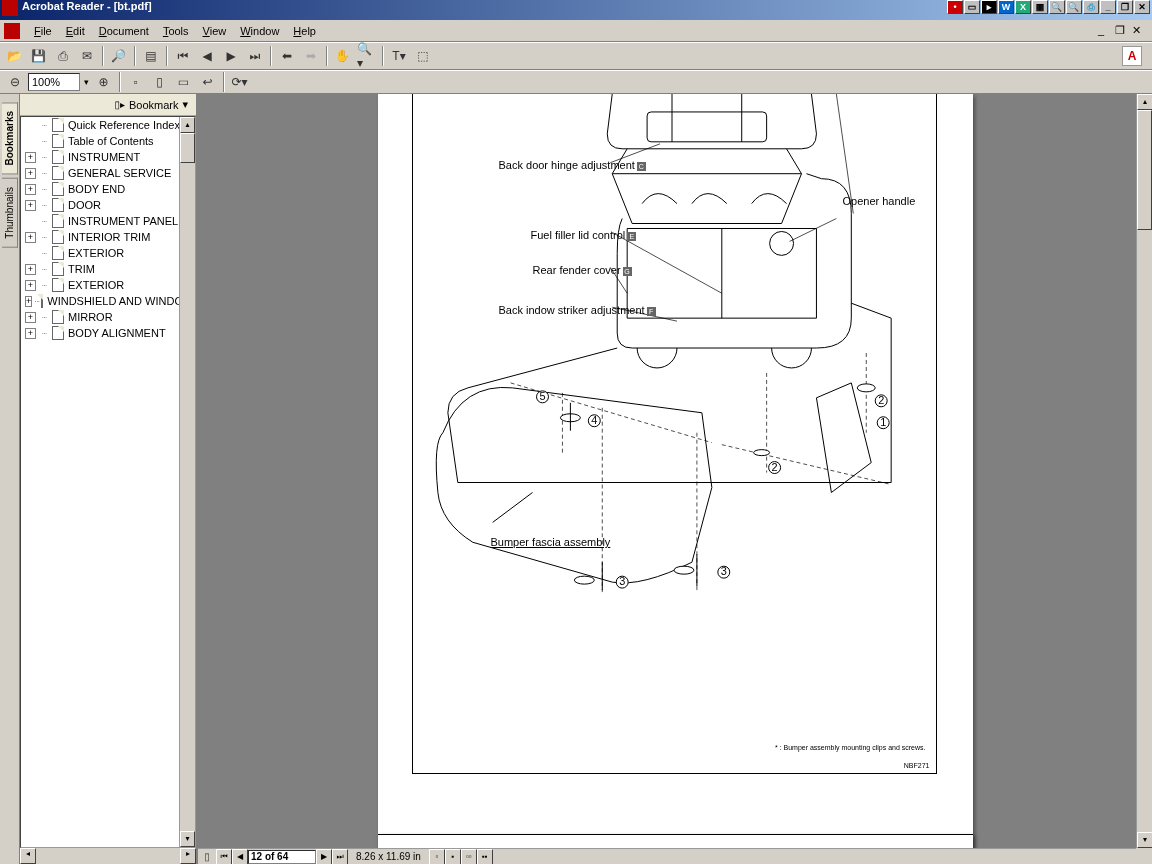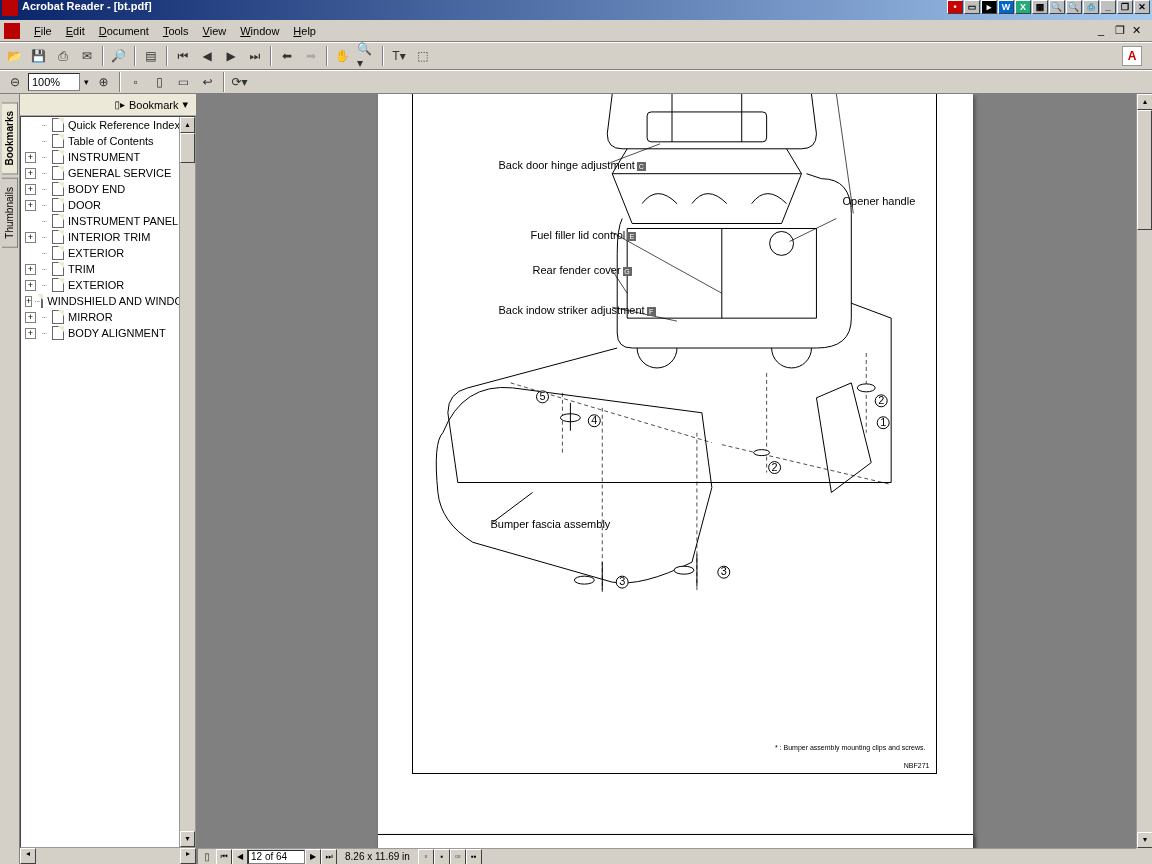--- a/index.html
+++ b/index.html
@@ -70,21 +70,21 @@
 .note { position:absolute; font-size:7px; font-family:Arial,sans-serif; }
 .figid { position:absolute; right:6px; bottom:4px; font-size:7px; font-family:Arial,sans-serif; }
 .pagenum { position:absolute; left:0; right:0; top:720px; text-align:center; font-weight:bold; font-size:13px; font-family:"Times New Roman",serif; }
 
 .vsb { position:absolute; top:0; right:0; width:16px; bottom:16px; background:#d4d0c8; border-left:1px solid #999; }
 .vsb .sbtn,.hsb .sbtn { width:16px; height:16px; background:#d4d0c8; border:1px solid #fff; border-right-color:#404040; border-bottom-color:#404040; font-size:8px; text-align:center; line-height:14px; }
 .vsb .sthumb { position:absolute; top:16px; left:0; right:0; height:120px; background:#d4d0c8; border:1px solid #fff; border-right-color:#404040; border-bottom-color:#404040; }
 .vsb .sbtn.bot { position:absolute; bottom:0; }
 .hsb { position:absolute; bottom:0; left:0; right:16px; height:16px; background:#d4d0c8; border-top:1px solid #999; display:flex; align-items:center; }
 .hsb .nav { display:flex; }
-.hsb .pginput { width:57px; height:14px; border:1px inset #808080; background:#fff; font-size:10px; padding:0 2px; }
+.hsb .pginput { width:68px; height:14px; border:1px inset #808080; background:#fff; font-size:10px; padding:0 2px;font-weight:bold; }
 .hsb .dim { padding:0 8px; font-size:10px; }
 .hsb .track { flex:1; position:relative; }
 .corner { position:absolute; right:0; bottom:0; width:16px; height:16px; background:#d4d0c8; }
 </style>
 </head>
 <body>
 
 <div class="win">
   <div class="titlebar">
     <span class="ticon"></span>
@@ -400,21 +400,21 @@
                   <line x1="425" y1="0" x2="442" y2="120"></line>
                 </g>
               </g>
             </svg>
             <div id="callouts">
                 <div class="callout" style="left: 86px; top: 65px;"><span>Back door hinge adjustment</span><span class="callbox">C</span></div>
                 <div class="callout" style="left: 430px; top: 101px;"><span>Opener handle</span></div>
                 <div class="callout" style="left: 118px; top: 135px;"><span>Fuel filler lid control</span><span class="callbox">E</span></div>
                 <div class="callout" style="left: 120px; top: 170px;"><span>Rear fender cover</span><span class="callbox">G</span></div>
                 <div class="callout" style="left: 86px; top: 210px;"><span>Back indow striker adjustment</span><span class="callbox">F</span></div>
-                <div class="callout" style="left: 78px; top: 424px;"><span>Bumper fascia assembly</span></div>
+                <div class="callout" style="left: 78px; top: 442px; text-decoration: underline;"><span>Bumper fascia assembly</span></div>
               </div>
             <div class="note" style="right:10px;bottom:22px">* : Bumper assembly mounting clips and screws.</div>
             <div class="figid">NBF271</div>
           </div>
         </div>
         <div class="page2"></div>
       </div>
 
       <div class="vsb">
         <div class="sbtn">▴</div>

